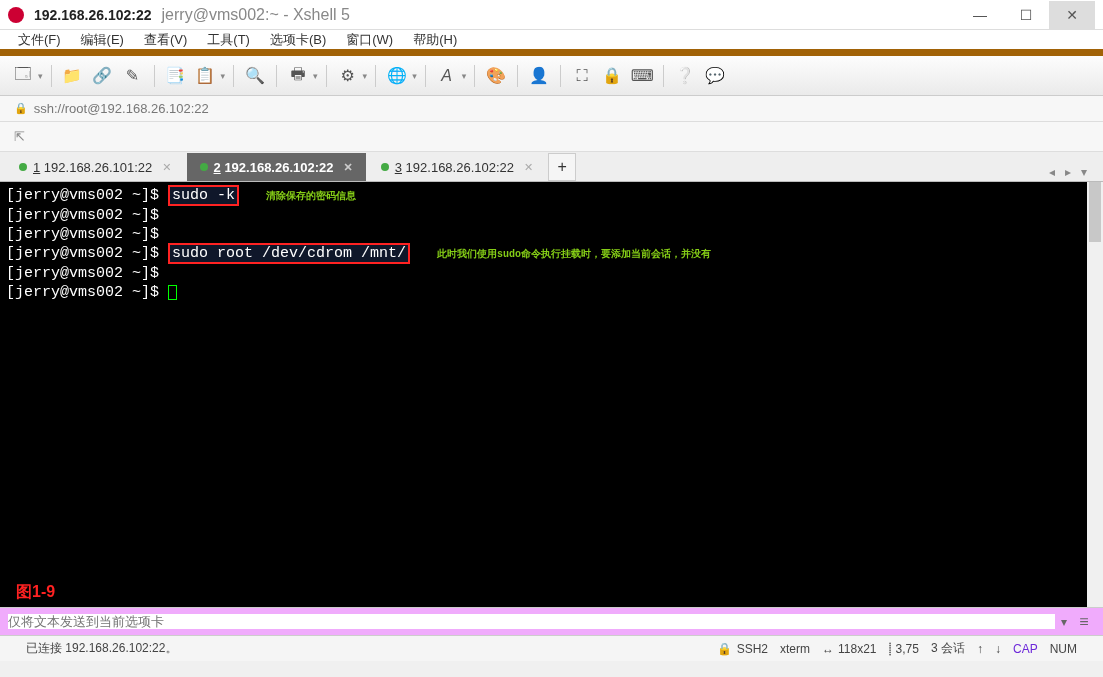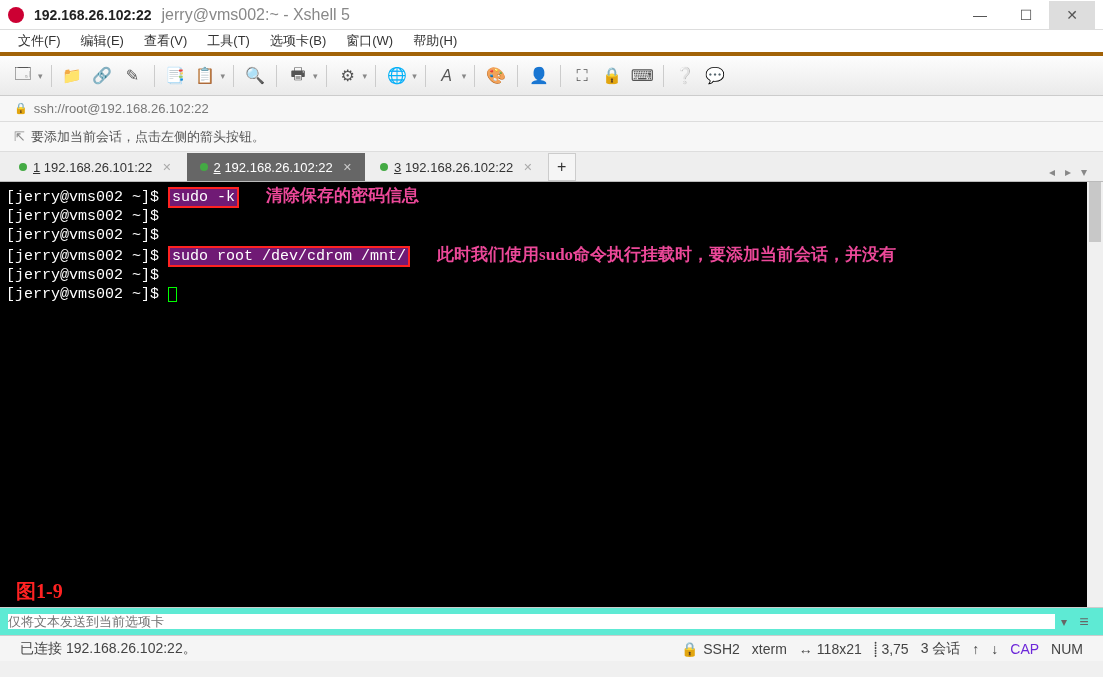--- a/index.html
+++ b/index.html
@@ -6,60 +6,60 @@
 body { font-family: "Microsoft YaHei", Arial, sans-serif; font-size: 12px; background: #f0f0f0; width: 1103px; height: 677px; overflow: hidden; }
 
 .titlebar { height: 30px; background: #fff; display: flex; align-items: center; padding: 0 8px; border-bottom: 1px solid #ddd; }
 .titlebar .app-icon { width: 16px; height: 16px; background: #c03; border-radius: 8px; margin-right: 10px; }
 .titlebar .title-ip { font-weight: bold; color: #222; margin-right: 10px; font-size: 14px; }
 .titlebar .title-sub { color: #888; font-size: 16px; }
 .titlebar .win-controls { margin-left: auto; display: flex; }
 .titlebar .win-btn { width: 46px; height: 28px; display: flex; align-items: center; justify-content: center; color: #555; font-size: 14px; }
 .titlebar .win-btn.close { background: #ddd; }
 
-.menubar { height: 26px; background: #fff; display: flex; align-items: center; padding: 0 12px; gap: 8px; border-bottom: 4px solid #a16207; }
+.menubar { height: 26px; background: #fff; display: flex; align-items: center; padding: 0 12px; gap: 8px; border-bottom: 7px solid #a16207; }
 .menubar .menu-item { color: #333; padding: 2px 6px; font-size: 13px; }
 
 .toolbar { height: 40px; background: linear-gradient(#fdfdfd,#eaeaea); display: flex; align-items: center; padding: 0 10px; gap: 4px; border-bottom: 1px solid #ccc; }
 .toolbar .tbtn { width: 26px; height: 26px; display:flex; align-items:center; justify-content:center; color:#555; font-size:16px; border:1px solid transparent; border-radius:2px; }
 .toolbar .sep { width:1px; height:22px; background:#ccc; margin:0 4px; }
 .toolbar .dd { font-size:9px; margin-left:-2px; color:#888; }
 
 .addressbar { height: 26px; background: #f7f7f7; display:flex; align-items:center; padding:0 14px; color:#777; font-size:13px; border-bottom:1px solid #ddd; gap:6px; }
 .addressbar .lock { font-size:11px; }
 
 .hintbar { height: 30px; background: #f7f7f7; display:flex; align-items:center; padding:0 14px; color:#555; font-size:13px; border-bottom:1px solid #ddd; gap:6px; }
 .hintbar .arr { color:#888; }
 
 .tabstrip { height: 30px; background: #eee; display:flex; align-items:flex-end; padding:0 6px; border-bottom:1px solid #bbb; position:relative; }
 .tab { height:28px; display:flex; align-items:center; padding:0 12px; font-size:13px; color:#333; background:#eee; border:1px solid transparent; margin-right:2px; gap:6px; }
-.tab.active { background:#666; color:#fff; font-weight:normal; }
+.tab.active { background:#666; color:#fff; font-weight:bold; }
 .tab .dot { width:8px; height:8px; border-radius:4px; background:#4a4; }
 .tab .x { color:#aaa; font-size:11px; margin-left:4px; }
 .tab.active .x { color:#ccc; }
 .tab.add { width:28px; justify-content:center; font-size:16px; background:#f5f5f5; border:1px solid #ccc; }
 .tab .under { text-decoration: underline; }
 .tabstrip-right { margin-left:auto; display:flex; align-items:center; gap:2px; color:#888; padding-right:6px; }
 .tabstrip-right span { padding: 2px 4px;}
 
 .terminal { background:#000; height: 425px; position:relative; font-family: "Consolas","Courier New",monospace; font-size:15px; color:#fff; padding:4px 6px; line-height:19px; }
 .terminal .scrollbar { position:absolute; right:0; top:0; width:16px; height:100%; background:#f0f0f0; }
 .terminal .scrollbar .thumb { position:absolute; top:0; left:2px; width:12px; height:60px; background:#c8c8c8; }
 .tline { white-space: pre; }
-.hl { background:#701a75; color:#fff; border:2px solid #f22; padding:0 2px;text-align:right; }
-.annot { color:#ec4899; font-weight:bold; font-family:Liberation Serif, serif; font-size:17px; }
+.hl { background:#0f172a; color:#fff; border:2px solid #f22; padding:0 2px;text-align:right; }
+.annot { color:#84cc16; font-weight:bold; font-family:Liberation Mono, monospace; font-size:10px; }
 .cursor { display:inline-block; width:9px; height:15px; border:1px solid #0f0; vertical-align:middle; }
-.fig { position:absolute; left:16px; bottom:6px; color:#f22; font-weight:bold; font-family:Liberation Serif, serif; font-size:20px; }
-
-.inputbar { height: 28px; background:#5eead4; border-top:1px solid #ccc; display:flex; align-items:center; padding:0 8px; }
+.fig { position:absolute; left:16px; bottom:6px; color:#f22; font-weight:bold; font-family:Liberation Sans, sans-serif; font-size:16px; }
+
+.inputbar { height: 28px; background:#f0abfc; border-top:1px solid #ccc; display:flex; align-items:center; padding:0 8px; }
 .inputbar input { flex:1; border:none; outline:none; font-size:13px; color:#999; }
 .inputbar .drop { width:18px; text-align:center; color:#666; }
 .inputbar .menu { width:22px; text-align:center; color:#666; font-size:16px; }
 
-.statusbar { height: 26px; background:#f5f5f5; border-top:1px solid #ccc; display:flex; align-items:center; padding:0 20px; font-size:14px; color:#444; }
+.statusbar { height: 26px; background:#f5f5f5; border-top:1px solid #ccc; display:flex; align-items:center; padding:0 26px; font-size:12px; color:#444; }
 .statusbar .left { }
 .statusbar .right { margin-left:auto; display:flex; align-items:center; gap:12px; }
 .statusbar .sitem { display:flex; align-items:center; gap:4px; }
 </style>
 </head>
 <body>
 
 <div class="titlebar">
   <div class="app-icon"></div>
   <span class="title-ip">192.168.26.102:22</span>
@@ -121,21 +121,20 @@
   <div class="tbtn">💬</div>
 </div>
 
 <div class="addressbar">
   <span class="lock">🔒</span>
   <span>ssh://root@192.168.26.102:22</span>
 </div>
 
 <div class="hintbar">
   <span class="arr">⇱</span>
-  <span>要添加当前会话，点击左侧的箭头按钮。</span>
 </div>
 
 <div class="tabstrip">
   <div class="tab">
     <span class="dot"></span>
     <span><span class="under">1</span> <span>192.168.26.101:22</span></span>
     <span class="x">✕</span>
   </div>
   <div class="tab active">
     <span class="dot"></span>

